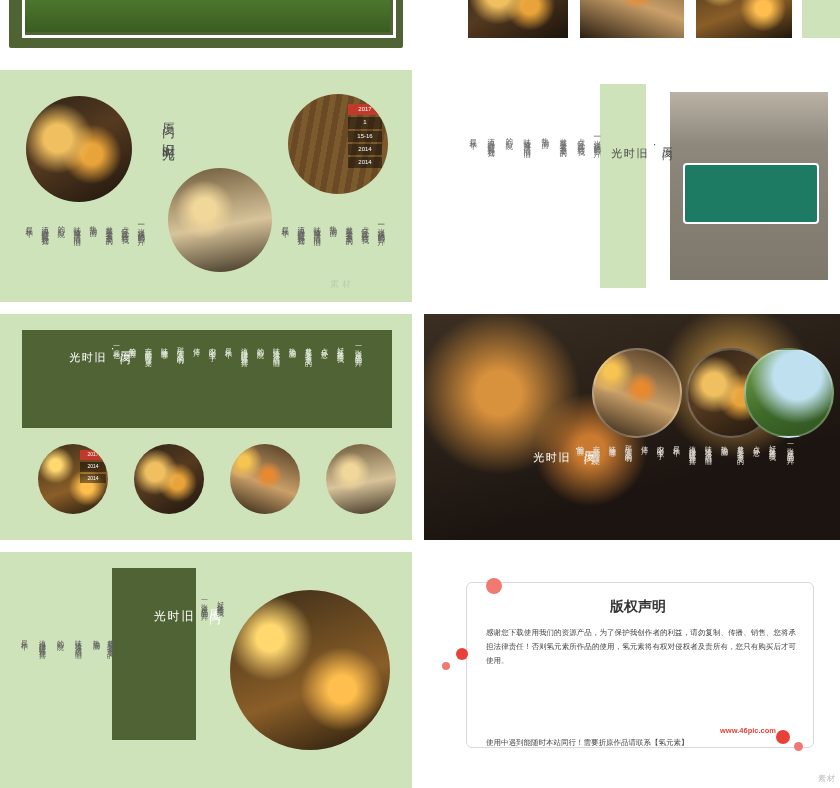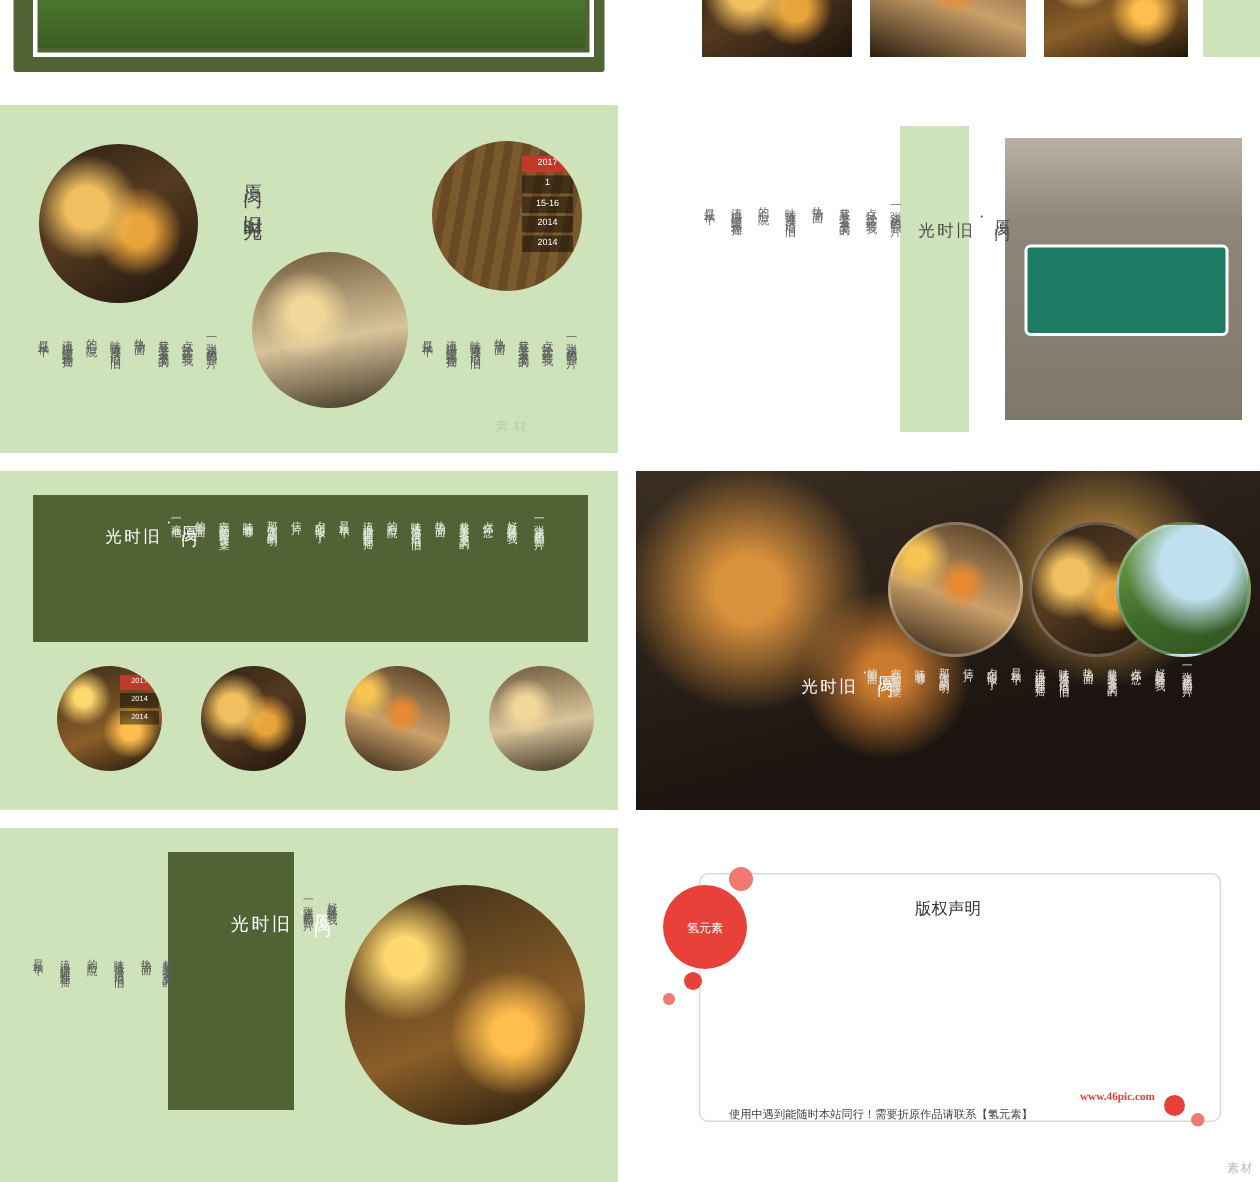--- a/index.html
+++ b/index.html
@@ -71,22 +71,22 @@
 
   .wm{position:absolute;color:rgba(0,0,0,.10);font-size:9px;letter-spacing:3px;}
 
   
   .cw-card{position:absolute;border:1px solid #d9d9d9;border-radius:6px;background:#fff;}
   .dot{position:absolute;border-radius:50%;background:#e8413a;}
   .dot.pink{background:#f07a72;}
   .badge-ell{position:absolute;border-radius:50%;background:#e8413a;color:#fff;
      display:flex;align-items:center;justify-content:center;font-size:8px;}
   .cw-t{position:absolute;font-size:7.5px;color:#444;line-height:1.85;}
-  .cw-title{position:absolute;font-size:11px;color:#333;font-weight:normal;}
-  .cw-red{color:#e8413a;font-family:Liberation Serif, serif;}
+  .cw-title{position:absolute;font-size:14px;color:#333;font-weight:bold;}
+  .cw-red{color:#e8413a;}
   .gridline{position:absolute;background:#ffffff;}
   .rightwm{position:absolute;right:4px;bottom:4px;font-size:8px;color:#bdbdbd;letter-spacing:1px;}
 </style>
 </head>
 <body>
 
 <div class="sheet">
 
   <div class="slide" style="left:0;top:0;width:412px;height:56px;background:#ffffff;">
     <div style="position:absolute;left:9px;top:-70px;width:394px;height:118px;background:#4f6335;border-radius:2px;"></div>
@@ -257,29 +257,29 @@
     <div class="vtext" style="position:absolute;left:56px;top:82px;font-size:7px;color:#5d5d5d;">的后院</div>
     <div class="vtext" style="position:absolute;left:74px;top:82px;font-size:7px;color:#5d5d5d;">味道弥漫过旧旧</div>
     <div class="vtext" style="position:absolute;left:92px;top:82px;font-size:7px;color:#5d5d5d;">热汤面</div>
     <div class="vtext" style="position:absolute;left:106px;top:82px;font-size:7px;color:#5d5d5d;">巷尾老爷爷卖的</div>
   </div>
 
   <div class="slide bg-white" style="left:424px;top:552px;width:416px;height:236px;">
 
     <div class="cw-card" style="left:42px;top:30px;width:346px;height:164px;"></div>
 
-    <div class="badge-ell" style="left:18px;top:38px;width:56px;height:56px;">氢元素</div>
     <div class="dot pink" style="left:62px;top:26px;width:16px;height:16px;"></div>
     <div class="dot" style="left:32px;top:96px;width:12px;height:12px;"></div>
     <div class="dot pink" style="left:18px;top:110px;width:8px;height:8px;"></div>
     <div class="dot" style="left:352px;top:178px;width:14px;height:14px;"></div>
     <div class="dot pink" style="left:370px;top:190px;width:9px;height:9px;"></div>
 
     <div class="cw-title" style="left:186px;top:46px;">版权声明</div>
 
+    <div class="cw-t" style="left:62px;top:74px;width:310px;text-align:justify;">感谢您下载使用我们的资源产品，为了保护我创作者的利益，请勿复制、传播、销售、您将承担法律责任！否则氢元素所作品的使用，氢元素将有权对侵权者及责所有，您只有购买后才可使用。</div>
 
     <div class="cw-t" style="left:62px;top:184px;width:210px;">使用中遇到能随时本站同行！需要折原作品请联系【氢元素】</div>
     <div class="cw-t cw-red" style="left:296px;top:172px;font-weight:bold;">www.46pic.com</div>
 
     <div class="rightwm">素材</div>
   </div>
 
 </div>
 
 </body></html>

